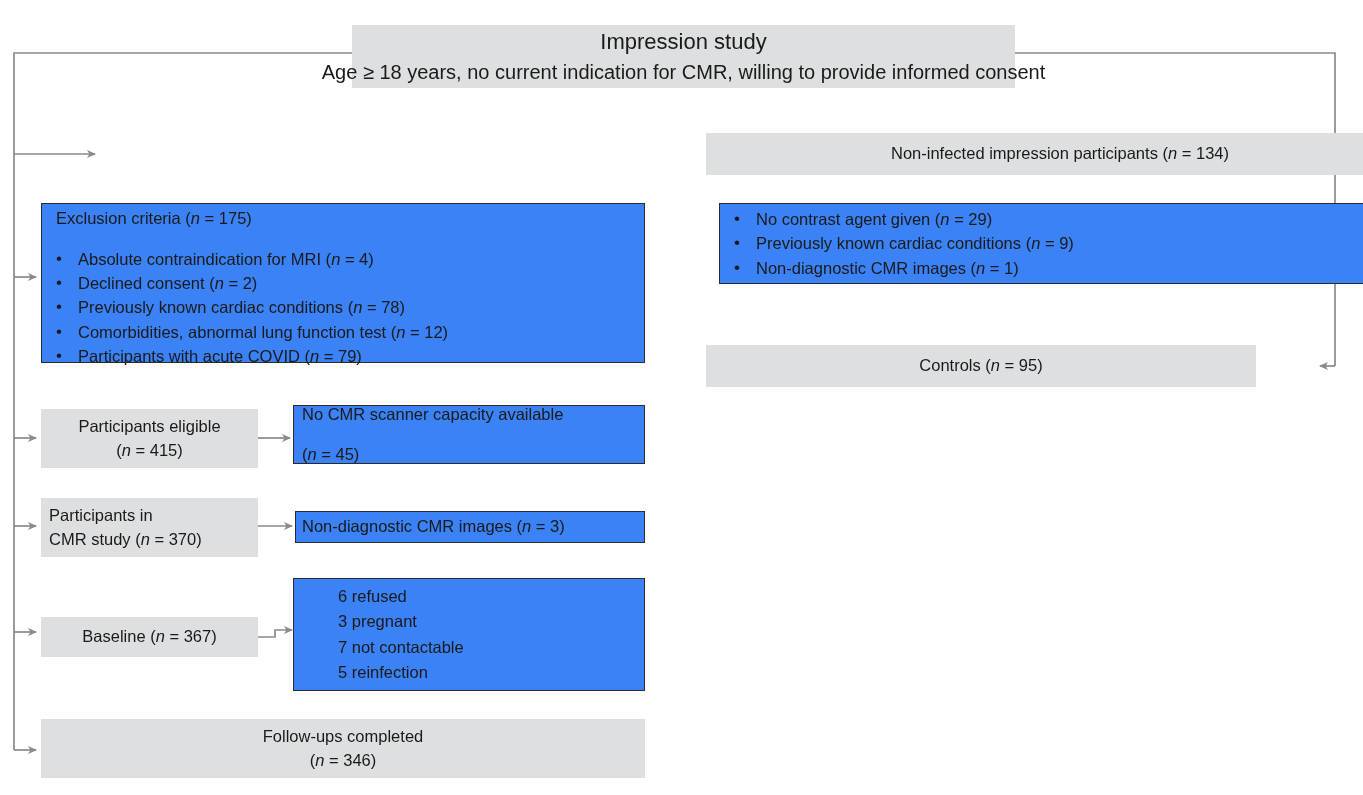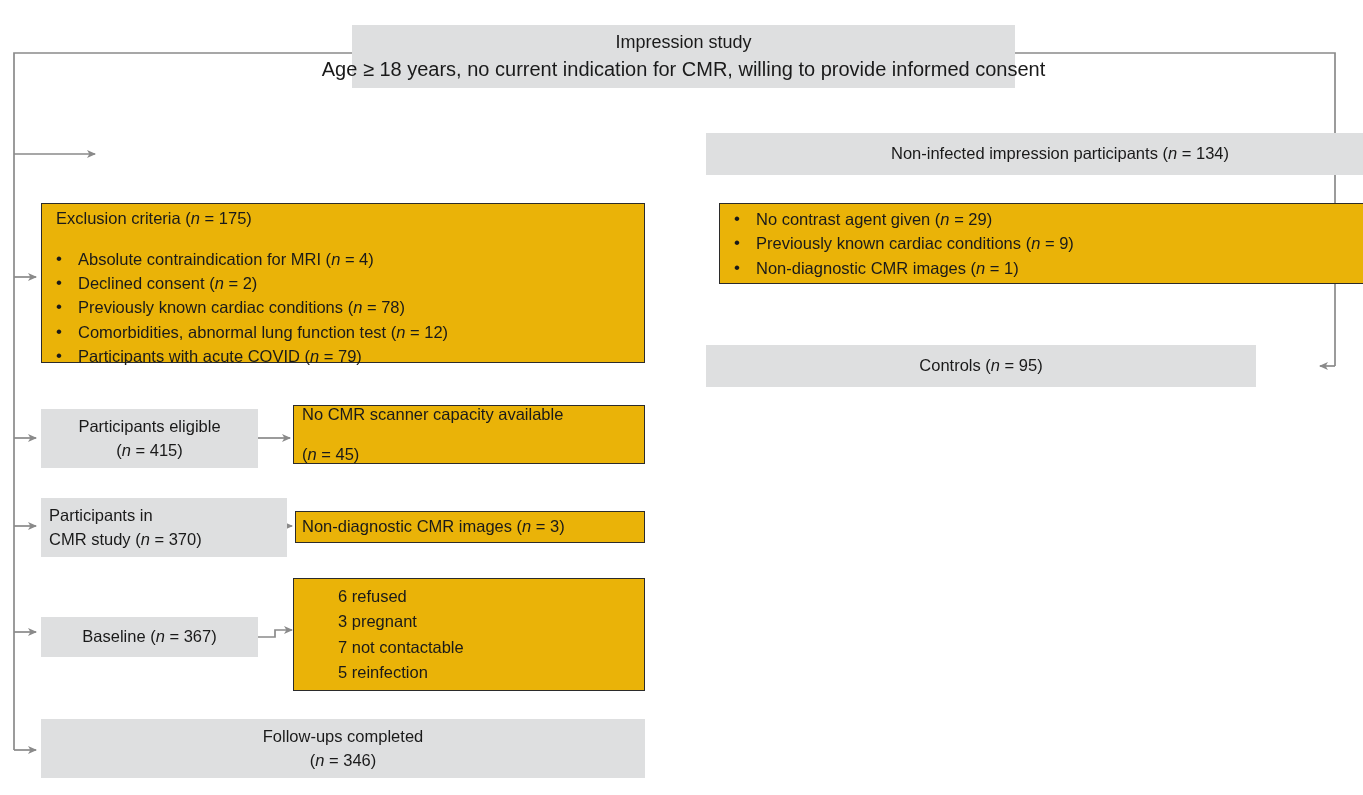--- a/index.html
+++ b/index.html
@@ -26,30 +26,30 @@
     justify-content: center;
     font-size: 16.5px;
     line-height: 1.40;
     color: #1a1a1a;
   }
   .box.grey {
     background: #dedfe0;
     border: none;
   }
   .box.outlined {
-    background: #eab308;
+    background: #3b82f6;
     border: 1.6px solid #2b2b2b;
     gap: 16px;
   }
   .center { text-align: center; align-items: center; }
   .left   { text-align: left;  align-items: flex-start; }
   .pad-l  { padding-left: 12px; }
   .line   { display: block; white-space: nowrap; }
   .ital   { font-style: italic; }
-  .title-lg { font-size: 18px; }
+  .title-lg { font-size: 22px; }
   .sub-sm  { font-size: 20px; }
 
   ul.bullets {
     list-style: none;
     margin: 0;
     padding: 0;
   }
   ul.bullets li {
     position: relative;
     padding-left: 36px;
@@ -136,21 +136,21 @@
   <div class="box grey center" style="left:41px; top:409px; width:217px; height:59px;">
     <span class="line">Participants eligible</span>
     <span class="line"><span>(</span><span class="ital">n</span><span> = 415)</span></span>
   </div>
 
   <div class="box outlined left" style="left:293px; top:405px; width:352px; height:59px; padding-left:8px;text-align:right;">
     <span class="line">No CMR scanner capacity available</span>
     <span class="line"><span>(</span><span class="ital">n</span><span> = 45)</span></span>
   </div>
 
-  <div class="box grey left" style="left:41px; top:498px; width:246px; height:59px; padding-left:8px;">
+  <div class="box grey left" style="left:41px; top:498px; width:217px; height:59px; padding-left:8px;">
     <span class="line">Participants in</span>
     <span class="line"><span>CMR study (</span><span class="ital">n</span><span> = 370)</span></span>
   </div>
 
   <div class="box outlined left" style="left:295px; top:511px; width:350px; height:32px; padding-left:6px;">
     <span class="line"><span>Non-diagnostic CMR images (</span><span class="ital">n</span><span> = 3)</span></span>
   </div>
 
   <div class="box grey center" style="left:41px; top:617px; width:217px; height:40px;">
     <span class="line"><span>Baseline (</span><span class="ital">n</span><span> = 367)</span></span>

